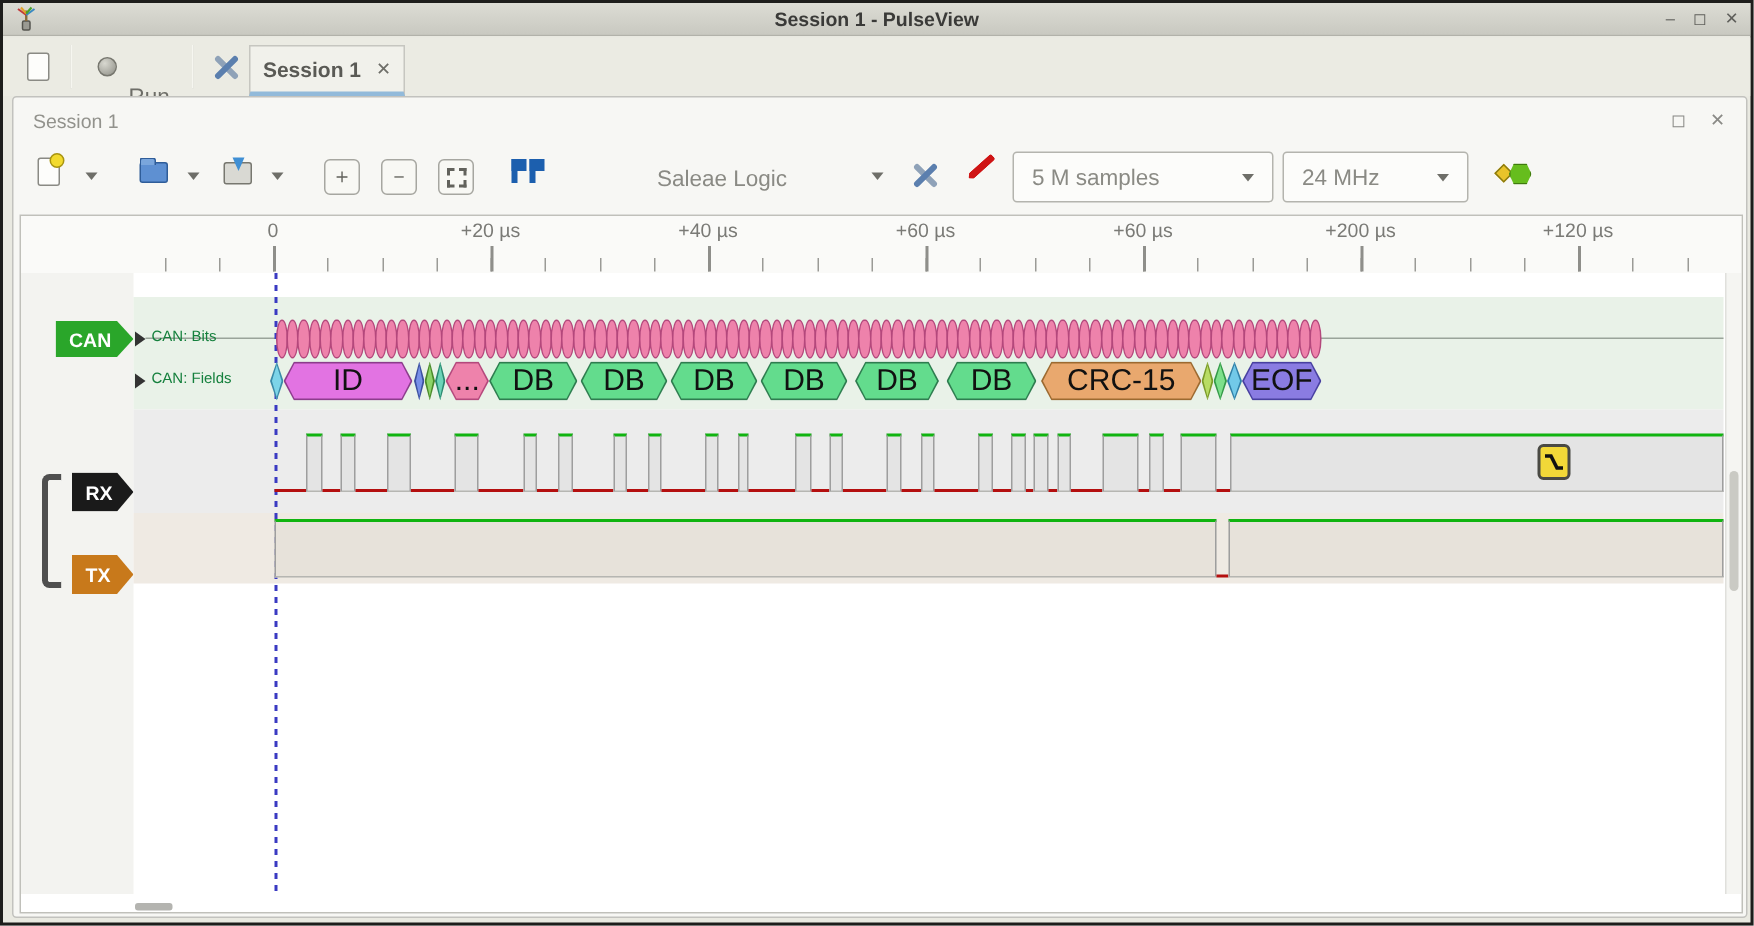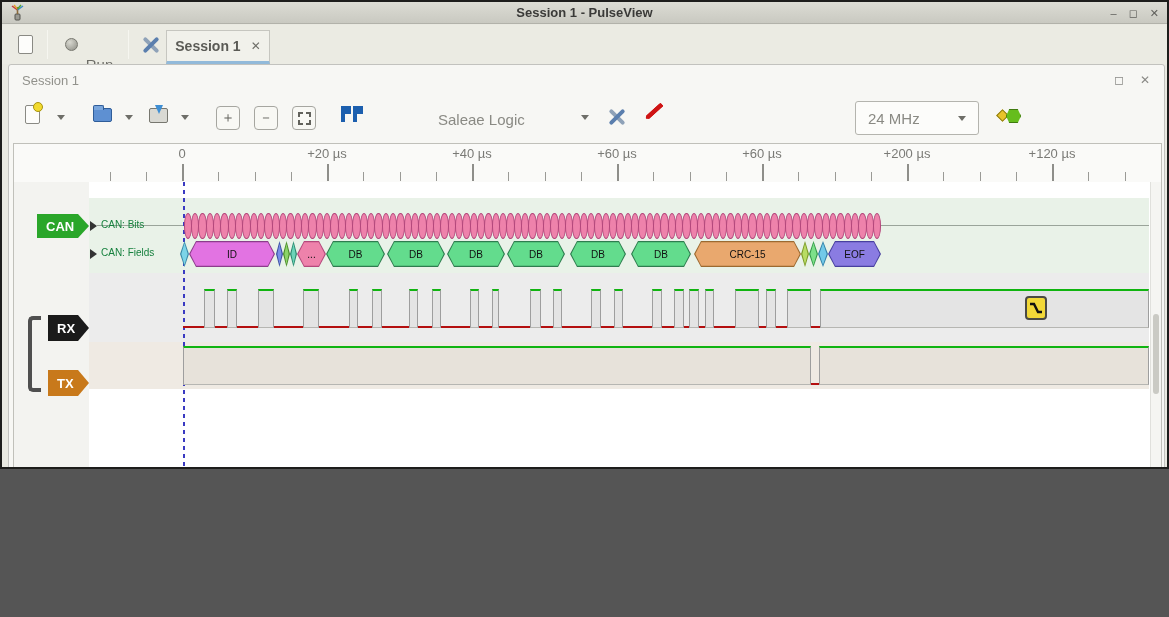--- a/index.html
+++ b/index.html
@@ -1,17 +1,17 @@
 <!DOCTYPE html>
 <html><head>
 <meta charset="utf-8">
 <style>
   html,body{margin:0;padding:0;background:#555;}
   *{box-sizing:border-box;}
-  .app{position:relative;width:1169px;height:469px;background:#e9e9e1;
+  .app{position:relative;width:1169px;height:617px;background:#e9e9e1;
        font-family:"Liberation Sans","DejaVu Sans",sans-serif;
        border:2px solid #1d1d1b;overflow:hidden;padding-left:40px;}
   
   .titlebar{position:absolute;left:0;top:0;width:100%;height:22px;
     background:linear-gradient(#dcdcd4,#c9c9c1);border-bottom:1px solid #b2b2aa;
     display:flex;align-items:center;}
   .titlebar .title{position:absolute;left:0;right:0;text-align:center;
     font-size:13px;font-weight:bold;color:#3a3a38;}
   .appicon{position:absolute;left:7px;top:2px;width:17px;height:17px;}
   .winbtns{position:absolute;right:8px;top:0;height:22px;display:flex;gap:12px;align-items:center;z-index:3;}
@@ -90,21 +90,21 @@
   .expander{position:absolute;width:0;height:0;border-top:5px solid transparent;border-bottom:5px solid transparent;
     border-left:7px solid #333;z-index:4;}
   .tag{position:absolute;color:#fff;font-weight:bold;font-size:13px;display:flex;align-items:center;
     padding-left:9px;z-index:5;clip-path:polygon(0 0,calc(100% - 11px) 0,100% 50%,calc(100% - 11px) 100%,0 100%);}
   .bracket{position:absolute;left:14px;top:172px;width:13px;height:76px;border-left:4px solid #4f4f4f;
     border-top:4px solid #4f4f4f;border-bottom:4px solid #4f4f4f;border-radius:5px 0 0 5px;z-index:5;}
   .bitsline{position:absolute;left:83px;top:81px;width:1052px;height:1px;background:#9aa49a;z-index:1;}
   .bit{position:absolute;top:69px;height:26px;border-radius:50%;z-index:3;}
   .anno{position:absolute;top:97px;height:26px;z-index:3;}
   .anno .inner{position:absolute;inset:1.3px;display:flex;align-items:center;justify-content:center;
-    font-size:10px;color:#111;overflow:hidden;white-space:nowrap;}
+    font-size:20px;color:#111;overflow:hidden;white-space:nowrap;}
   .slab{position:absolute;z-index:3;}
   .lowline{position:absolute;height:2px;background:#b40f0f;z-index:3;}
   .cursorline{position:absolute;top:38px;width:2px;height:414px;z-index:2;
     background:repeating-linear-gradient(#3a3ac2 0 4px,transparent 4px 8px);}
   .trigmark{position:absolute;left:1011px;top:152px;width:22px;height:24px;background:#f2d838;
     border:2px solid #4a4a44;border-radius:4px;z-index:6;display:flex;align-items:center;justify-content:center;}
   .vscroll{position:absolute;right:0;top:38px;width:11px;height:414px;background:#f5f5f2;border-left:1px solid #e0e0dc;}
   .vscroll .handle{position:absolute;left:2px;top:132px;width:6px;height:80px;background:#cacac4;border-radius:3px;}
   .hscroll-handle{position:absolute;left:76px;top:458px;width:25px;height:5px;background:#b4b4b0;border-radius:2px;}
 </style>
@@ -198,20 +198,24 @@
         </div>
       <div class="sitem" style="left:596px;top:12px;">
           <span class="tool-x">
             <i></i>
             <i></i>
           </span>
         </div>
       <div class="sitem" style="left:634px;top:16px;">
           <span class="probe"></span>
         </div>
+      <div class="sitem combo" style="left:666px;top:8px;width:174px;">
+        <span>5 M samples</span>
+        <span class="caret"></span>
+      </div>
       <div class="sitem combo" style="left:846px;top:8px;width:124px;">
         <span>24 MHz</span>
         <span class="caret"></span>
       </div>
       <div class="sitem" style="left:988px;top:14px;">
         <span class="dec-ico">
             <span class="dia"></span>
             <span class="hexg"></span>
           </span>
       </div>

